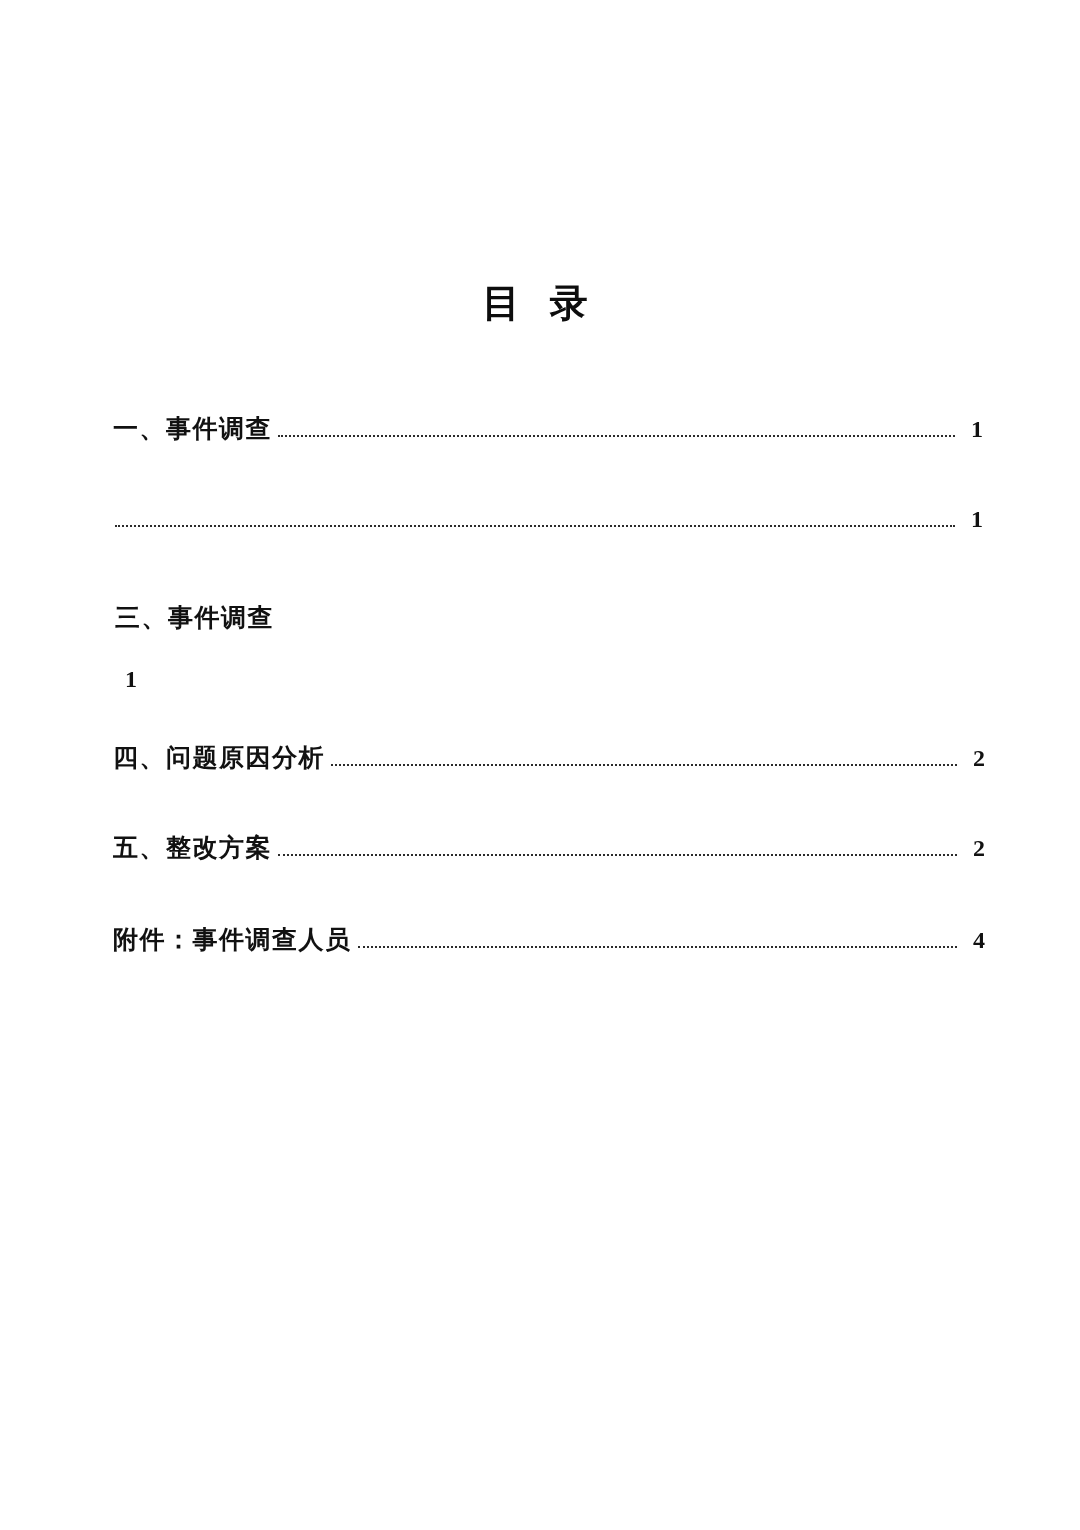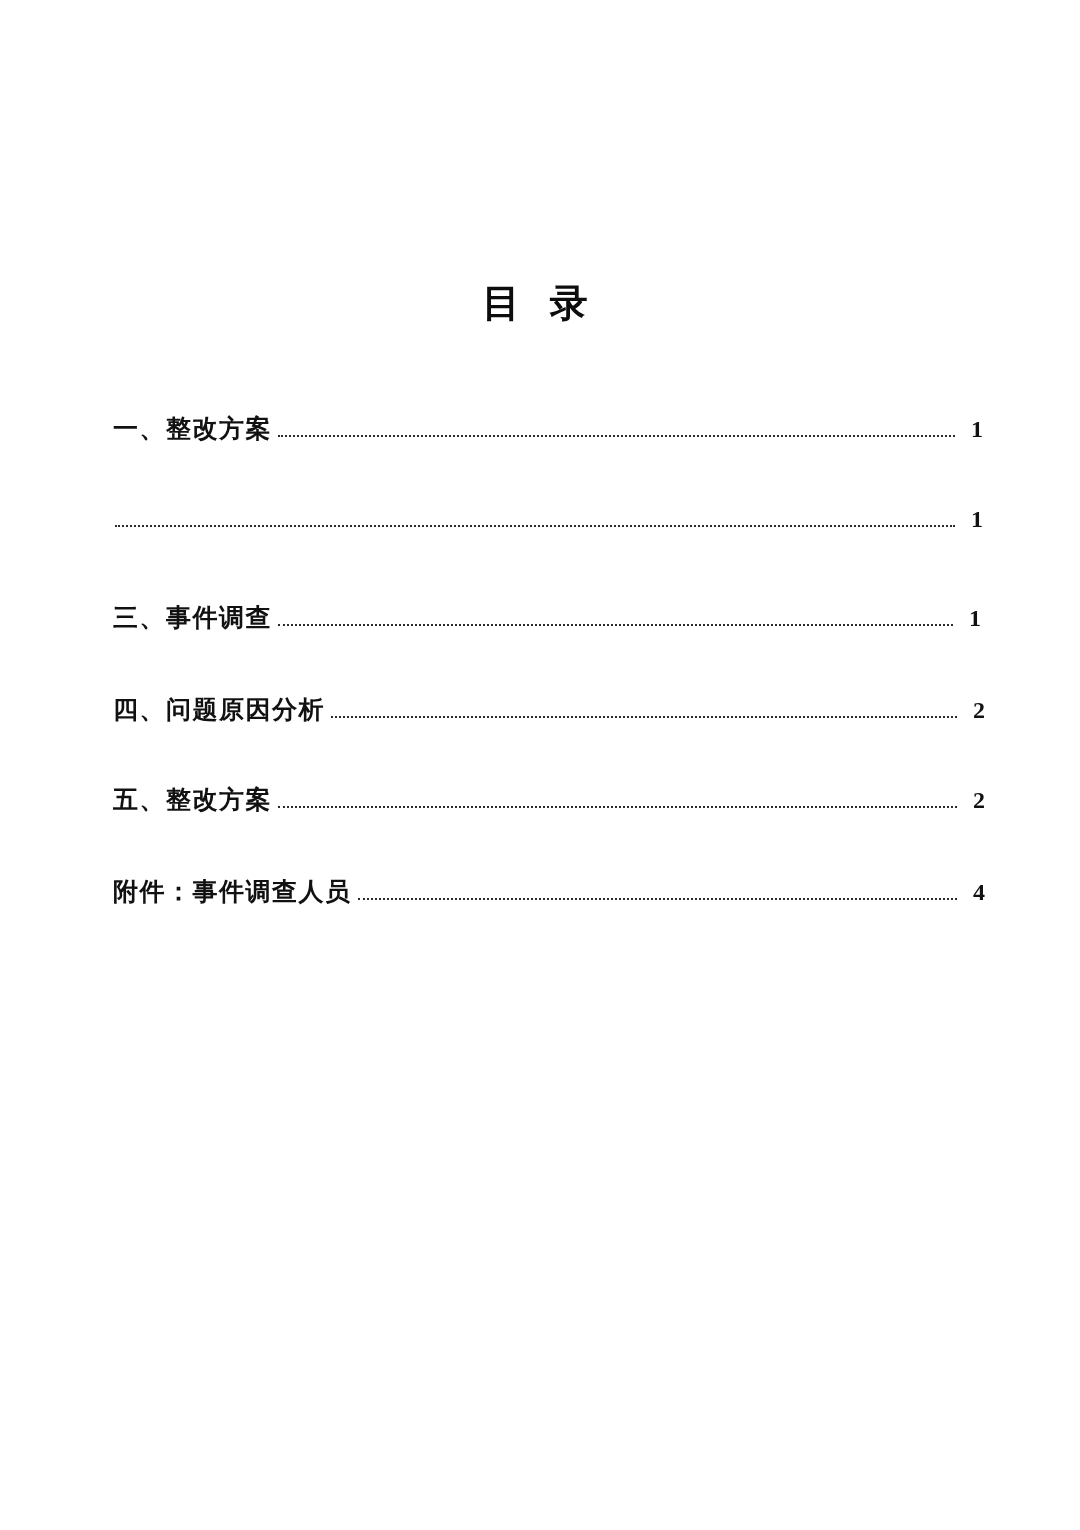--- a/index.html
+++ b/index.html
@@ -78,40 +78,40 @@
     font-size: 24px;
     font-weight: bold;
     text-align: right;
     min-width: 16px;
     padding-left: 6px;
   }
 
   
   .toc-entry.r0 { height: 94px; }
   .toc-entry.r1 { height: 95px; }
-  .toc-entry.r2 { height: 92px; }
-  .toc-entry.r3 { height: 90px; }
+  .toc-entry.r2 { height: 92px; flex-direction: column; }
+  .toc-entry.r3 { height: 90px; margin-top: 48px; }
   .toc-entry.r4 { height: 92px; }
   .toc-entry.r5 { height: 60px; }
 
   .toc-entry.r0 .toc-page,
   .toc-entry.r1 .toc-page { padding-right: 2px; }
   .toc-entry.r2 .toc-page { padding-right: 4px; }
 </style>
 </head>
 <body>
 
 <div class="page">
 
   <div class="doc-title">目  录</div>
 
   <div class="toc">
 
     <div class="toc-entry r0">
-      <span class="toc-label">一、整改方案</span>
+      <span class="toc-label">一、事件调查</span>
       <span class="toc-dots"></span>
       <span class="toc-page">1</span>
     </div>
 
     <div class="toc-entry r1">
       <span class="toc-dots"></span>
       <span class="toc-page">1</span>
     </div>
 
     <div class="toc-entry r2">

